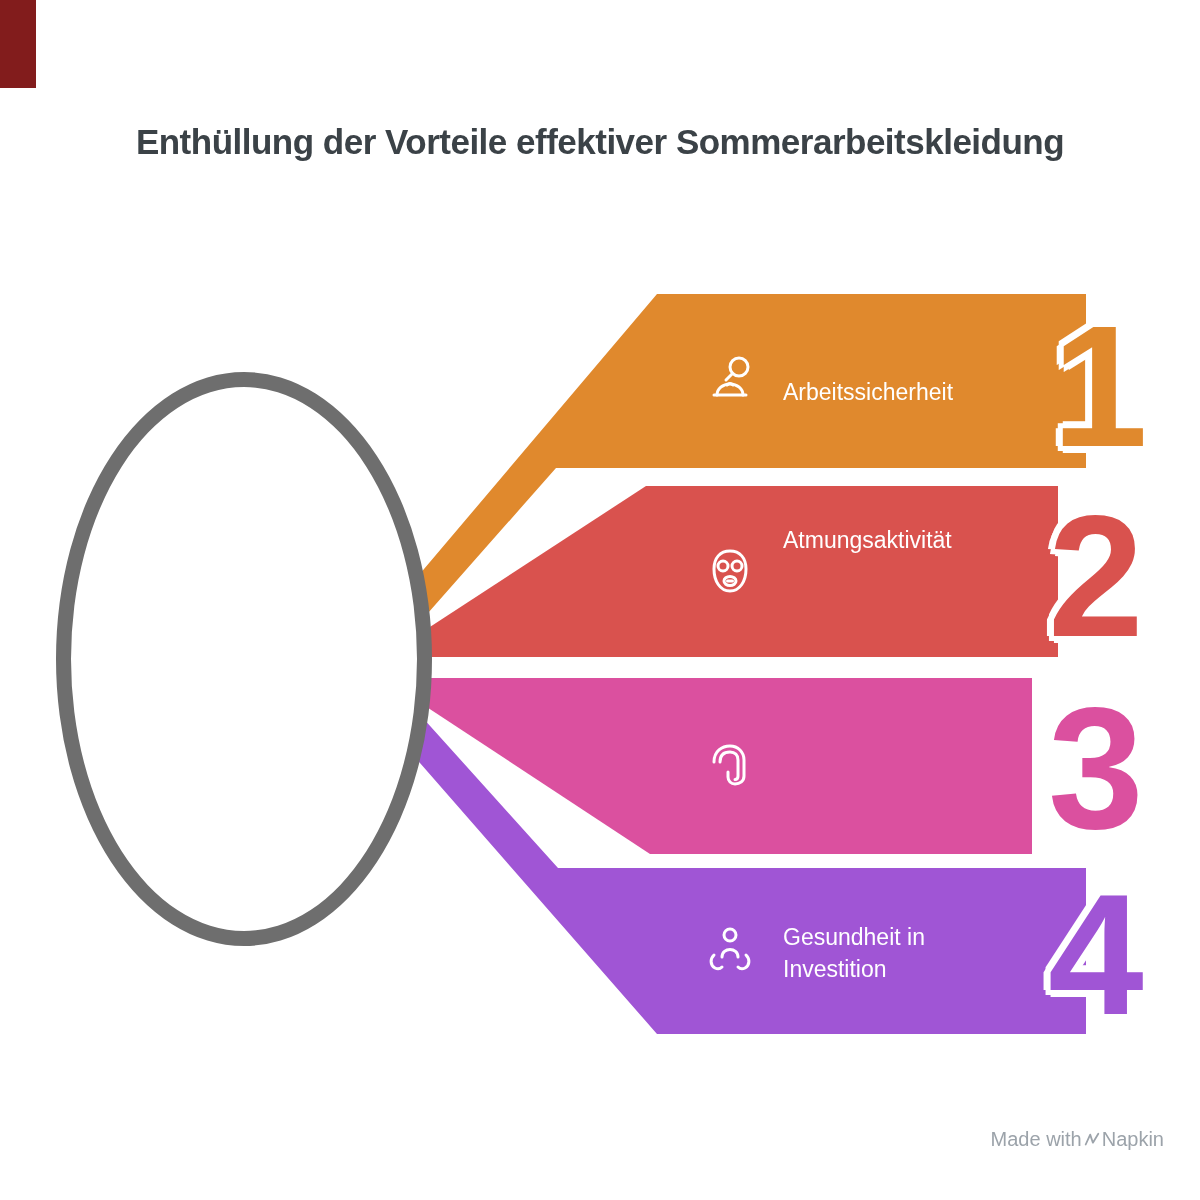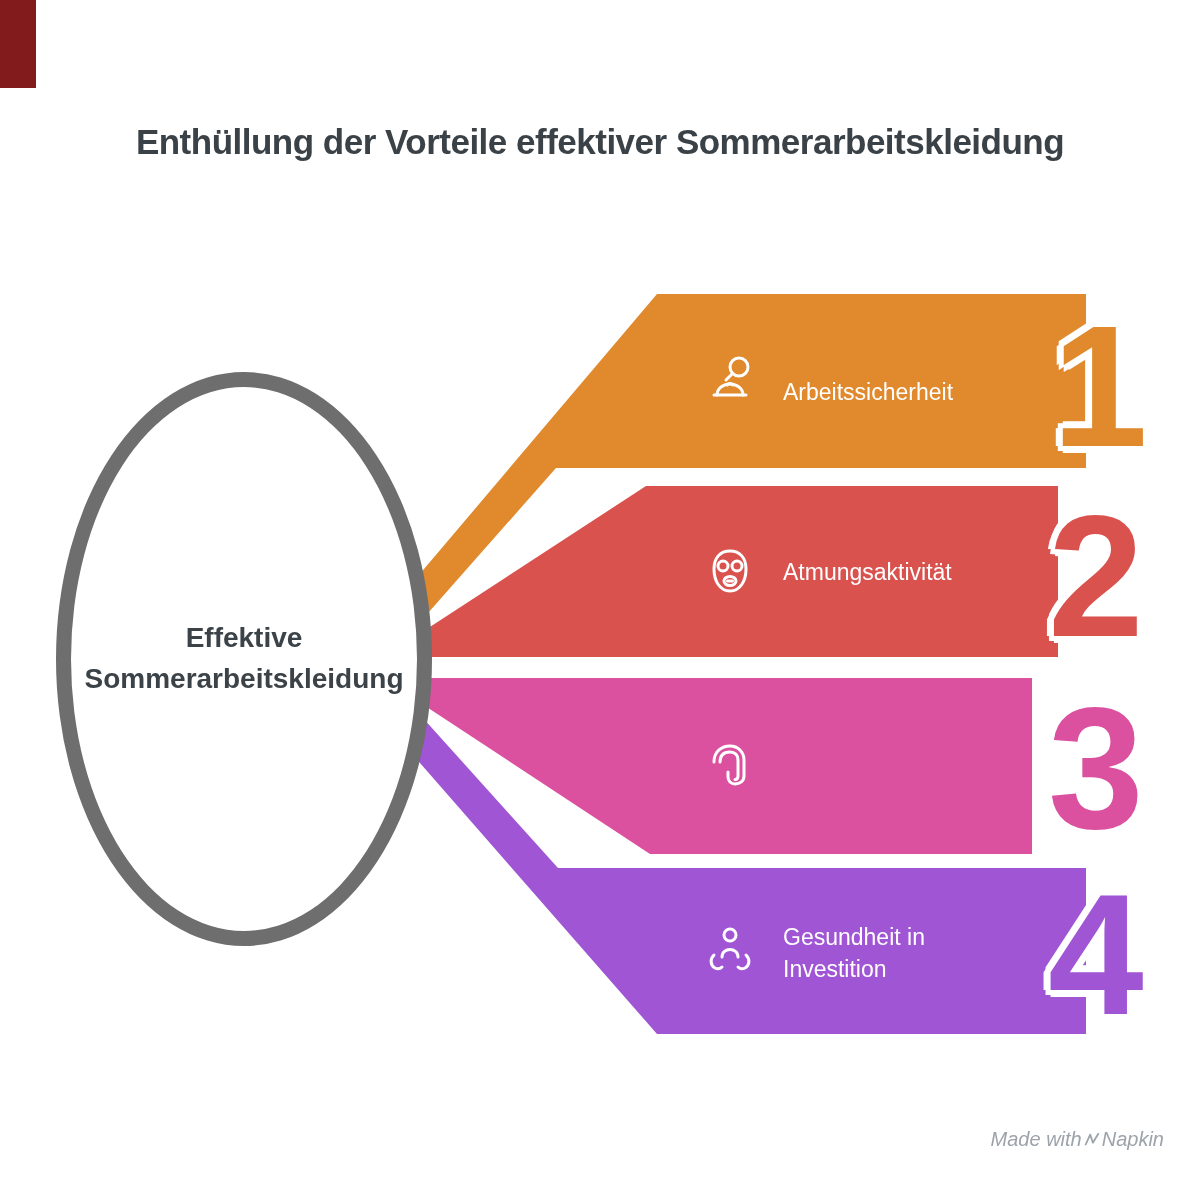--- a/index.html
+++ b/index.html
@@ -14,64 +14,60 @@
   .center-text{position:absolute;left:56px;top:372px;width:376px;height:574px;z-index:3;
                display:flex;flex-direction:column;align-items:center;justify-content:center;
                text-align:center;color:#3c4348;font-weight:700;font-size:28px;line-height:1.45;}
   .band-icon{position:absolute;width:56px;height:56px;z-index:2;}
   .band-label{position:absolute;left:783px;z-index:2;color:#ffffff;font-size:23px;
               font-weight:500;line-height:32px;}
   .big-number{position:absolute;z-index:3;font-size:172px;font-weight:700;line-height:1;
               text-shadow:-5px -5px 0 #fff,5px -5px 0 #fff,-5px 5px 0 #fff,5px 5px 0 #fff,
                           -7px 0 0 #fff,7px 0 0 #fff,0 -7px 0 #fff,0 7px 0 #fff;}
   .watermark{position:absolute;right:42px;top:1128px;z-index:2;display:flex;align-items:center;
-             gap:1px;color:#9ca3aa;font-size:20px;font-style:italic;}
+             gap:1px;color:#9ca3aa;font-size:20px;}
 </style>
 </head>
 <body>
 
 <div class="page">
 
   <div class="corner-artifact"></div>
 
   <div class="title">Enthüllung der Vorteile effektiver Sommerarbeitskleidung</div>
 
   <svg class="bands-svg" viewBox="0 0 1200 1200">
     <polygon points="413,582 657,294 1086,294 1086,468 556,468 413,630" fill="#E0892D"></polygon>
     <polygon points="413,638 646,486 1058,486 1058,657 413,657" fill="#D9524E"></polygon>
     <polygon points="413,678 1032,678 1032,854 650,854 413,698" fill="#DB509F"></polygon>
     <polygon points="413,707 558,868 1086,868 1086,1034 657,1034 413,755" fill="#A055D5"></polygon>
   </svg>
 
   <div class="center-ellipse"></div>
-  <div class="center-text">
-    <div>Effektive</div>
-    <div>Sommerarbeitskleidung</div>
-  </div>
 
   <svg class="band-icon" style="left:705px;top:353px;" viewBox="0 0 56 56" fill="none" stroke="#ffffff" stroke-width="3" stroke-linecap="round" stroke-linejoin="round" aria-label="helmet-magnifier-icon">
     <circle cx="34" cy="14" r="9"></circle>
     <line x1="27.5" y1="20.5" x2="21" y2="27"></line>
     <path d="M12,42 a13,11 0 0 1 26,0"></path>
     <path d="M9,42 H41"></path>
     <path d="M22,32 q3,-3 6,0"></path>
   </svg>
   <div class="band-label" style="top:366px;margin-top:10px;">
     <div>Arbeitssicherheit</div>
   </div>
   <div class="big-number" style="left: 1052px; top: 300px; color: rgb(224, 137, 45);">1</div>
 
   <svg class="band-icon" style="left:702px;top:543px;" viewBox="0 0 56 56" fill="none" stroke="#ffffff" stroke-width="3" stroke-linecap="round" stroke-linejoin="round" aria-label="gas-mask-icon">
     <path d="M28,8 C38,8 44,15 44,26 C44,38 38,48 28,48 C18,48 12,38 12,26 C12,15 18,8 28,8 Z"></path>
     <circle cx="21" cy="23" r="5"></circle>
     <circle cx="35" cy="23" r="5"></circle>
     <ellipse cx="28" cy="38" rx="6" ry="4.5"></ellipse>
     <line x1="25.5" y1="38" x2="30.5" y2="38"></line>
   </svg>
-  <div class="band-label" style="top:556px;">
+  <div class="band-label" style="top:524px;">
     <div>Atmungsaktivität</div>
   </div>
   <div class="big-number" style="left: 1048px; top: 490px; color: rgb(217, 82, 78);">2</div>
 
   <svg class="band-icon" style="left:702px;top:738px;" viewBox="0 0 56 56" fill="none" stroke="#ffffff" stroke-width="3" stroke-linecap="round" stroke-linejoin="round" aria-label="fabric-hook-icon">
     <path d="M12,24 C12,13 20,8 28,8 C36,8 42,14 42,22 L42,38 C42,43 38,46 33,46 C29,46 26,43 26,39 L26,34"></path>
     <path d="M18,24 C18,17 22,14 28,14 C33,14 36,17 36,22 L36,38 C36,40 35,41.5 33,41.5"></path>
   </svg>
   <div class="big-number" style="left: 1048px; top: 682px; color: rgb(219, 80, 159);">3</div>
 

